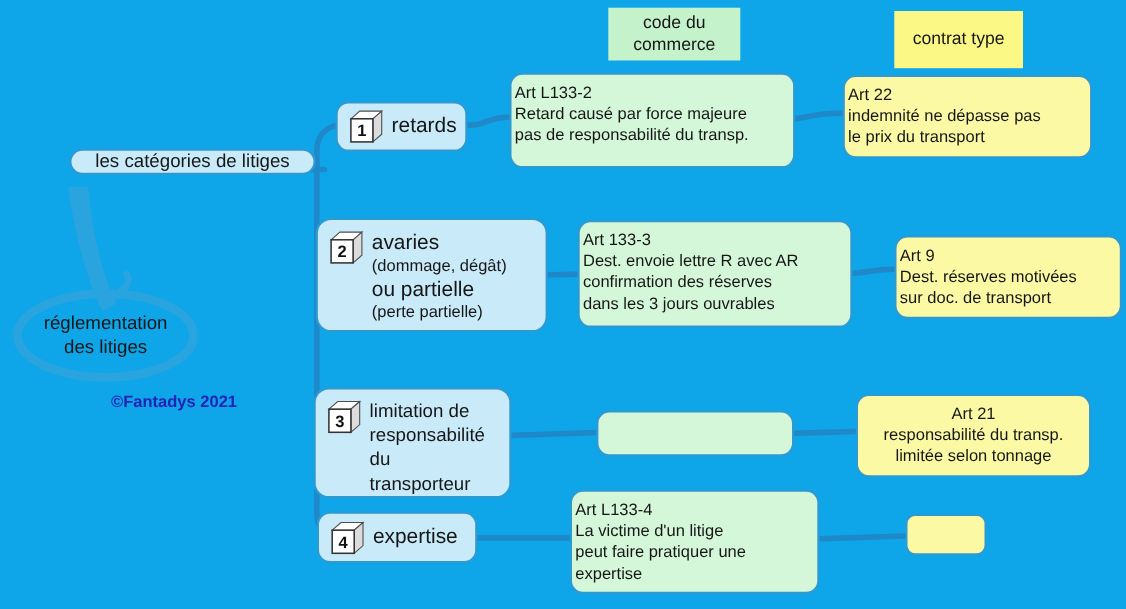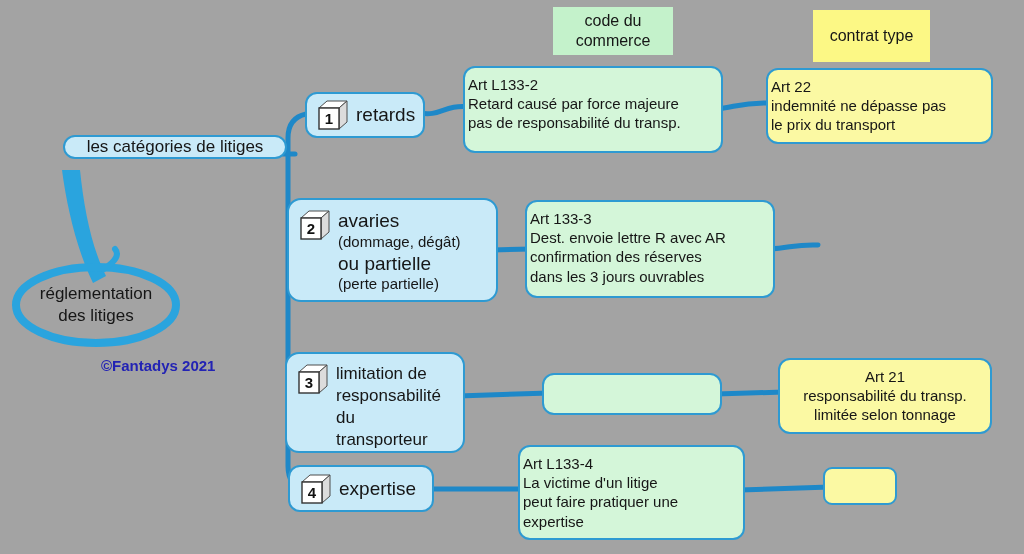--- a/index.html
+++ b/index.html
@@ -1,18 +1,18 @@
 <!DOCTYPE html>
 <html><head>
 <meta charset="utf-8">
 <style>
   html,body { margin:0; padding:0; background:#ffffff; }
   .canvas {
     position:relative; width:1024px; height:554px; overflow:hidden;
-    font-family:"Liberation Sans", sans-serif; color:#161616; background:#a3a3a3;text-decoration:underline;
+    font-family:"Liberation Sans", sans-serif; color:#161616; background:#0ea5e9;text-decoration:underline;
   }
   svg.wires { position:absolute; left:0; top:0; width:1024px; height:554px; }
   .wire { stroke:#1e88c8; stroke-width:5; fill:none; stroke-linecap:round; }
   .brush { fill:#2aa4de; stroke:none; }
   .ring { stroke:#2aa4de; stroke-width:8; fill:none; }
   .ring-tail { stroke:#2aa4de; stroke-width:6; fill:none; stroke-linecap:round; }
 
   .hdr {
     position:absolute; display:flex; align-items:center; justify-content:center;
     text-align:center; font-size:16px; line-height:1.25; white-space:pre-line;
@@ -143,18 +143,21 @@
 dans les 3 jours ouvrables</div>
   <div class="note note-green" style="left:542px; top:373px; width:180px; height:42px;"></div>
   <div class="note note-green" style="left:518px; top:445px; width:227px; min-height:93px;">Art L133-4
 La victime d'un litige
 peut faire pratiquer une
 expertise</div>
 
   <div class="note note-yellow" style="left:766px; top:68px; width:227px; min-height:73px;">Art 22
 indemnité ne dépasse pas
 le prix du transport</div>
+  <div class="note note-yellow" style="left:813px; top:214px; width:207px; min-height:64px;">Art 9
+Dest. réserves motivées
+sur doc. de transport</div>
   <div class="note note-yellow" style="left:778px; top:358px; width:214px; min-height:69px;text-align:center;">Art 21
 responsabilité du transp.
 limitée selon tonnage</div>
   <div class="note note-yellow" style="left:823px; top:467px; width:74px; height:38px; border-radius:9px;"></div>
 
 </div>
 
 </body></html>

